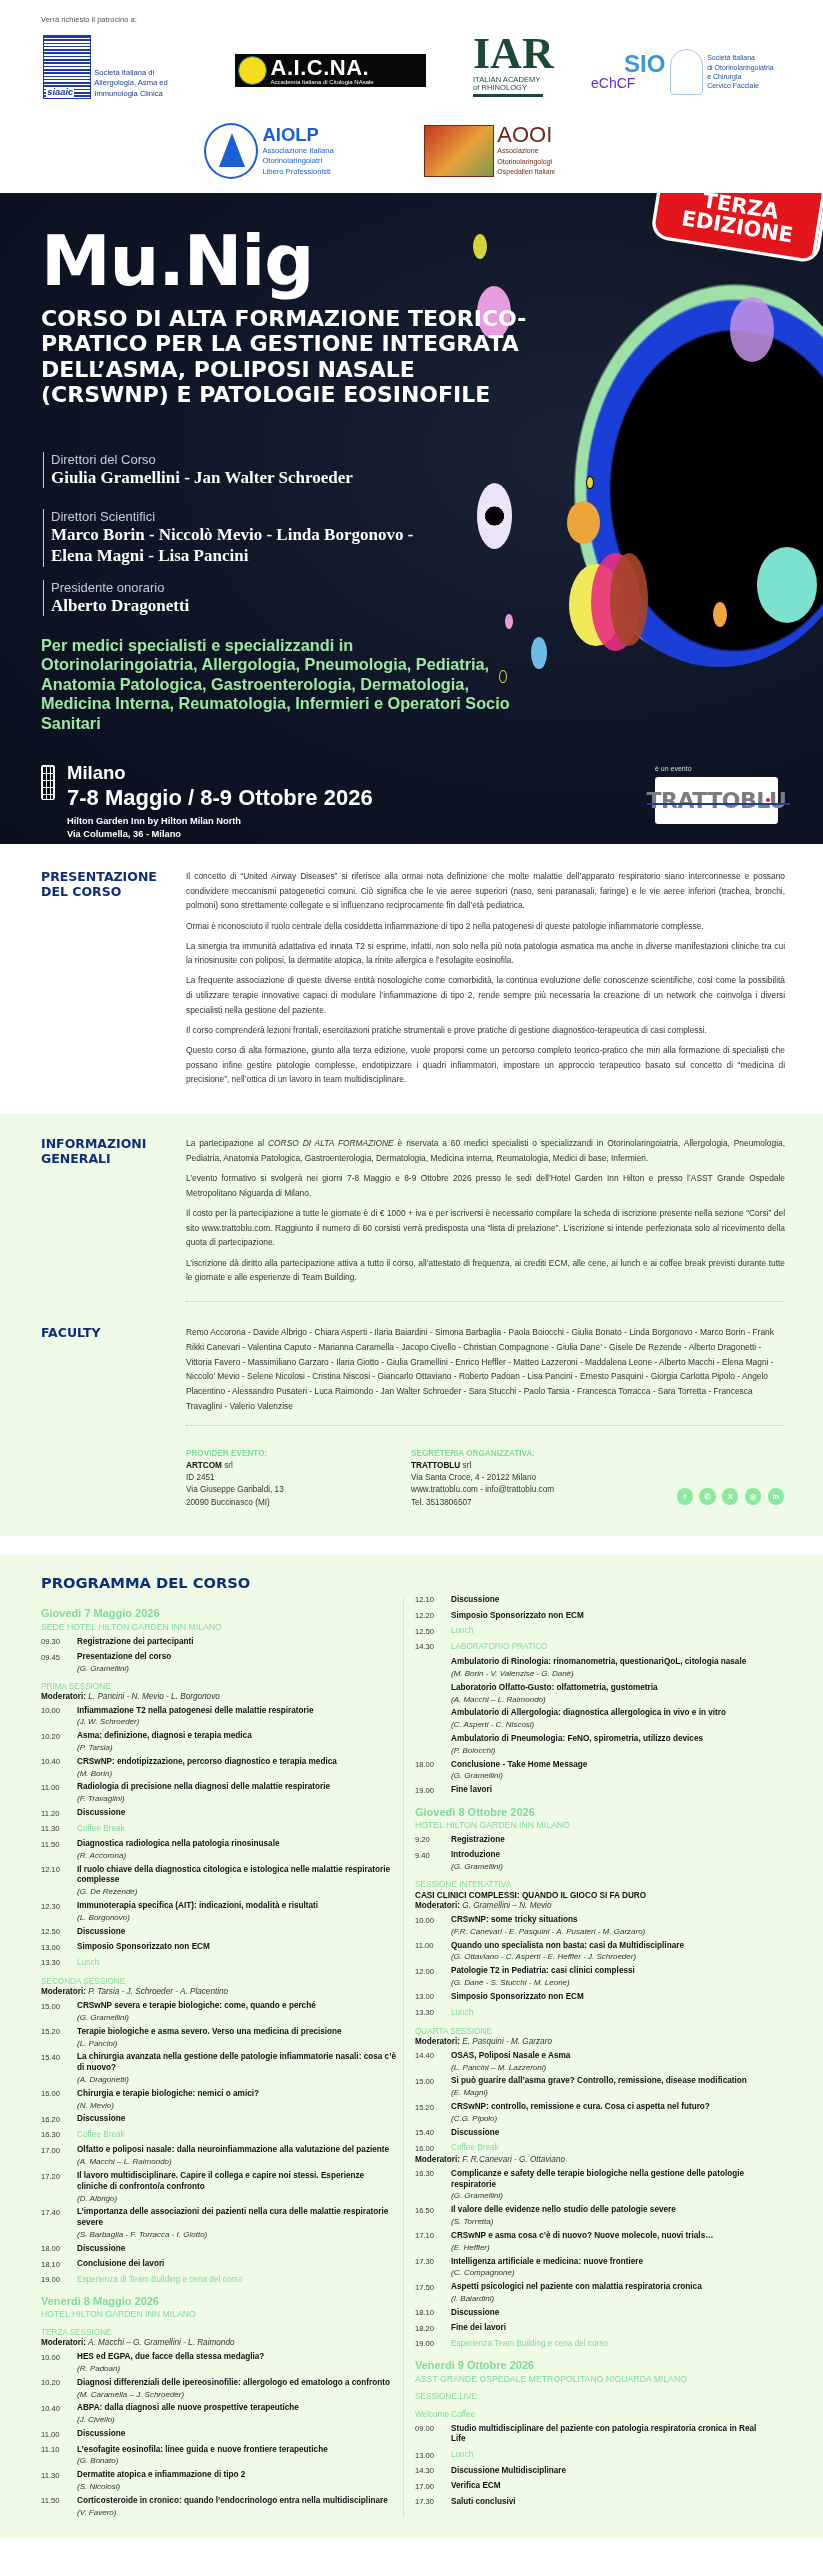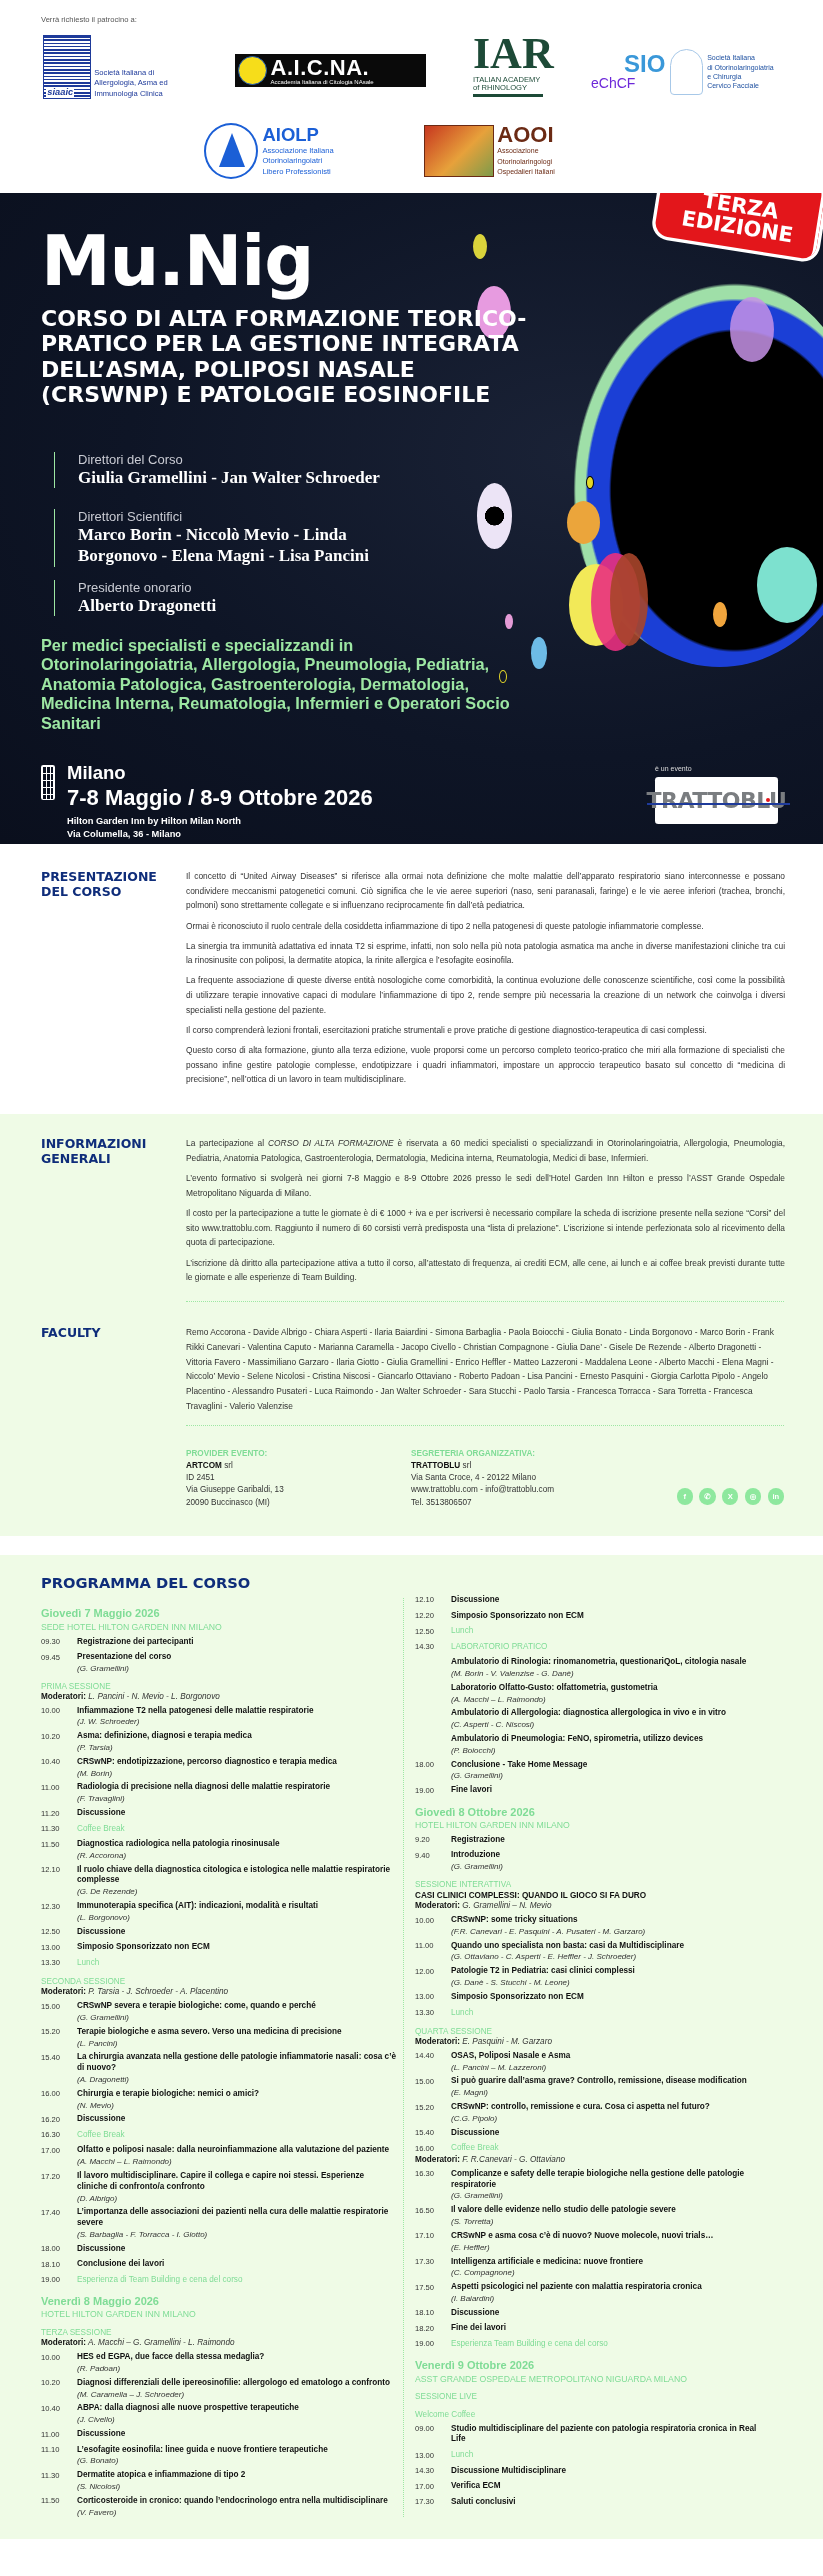--- a/index.html
+++ b/index.html
@@ -28,31 +28,31 @@
   .sio-text { color: #1e50a0; font-size: 7px; line-height: 1.35; }
   .logo-aiolp { left: 204px; top: 121px; width: 142px; height: 59px; }
   .aiolp-circle { width: 54px; height: 56px; border-radius: 50%; border: 2.7px solid #1b5fd6; position: relative; }
   .aiolp-circle::after { content: ""; position: absolute; left: 13px; top: 8.7px; border-left: 13px solid transparent; border-right: 13px solid transparent; border-bottom: 34px solid #1b5fd6; }
   .aiolp-txt { margin-left: 4.4px; color: #1b5fd6; }
   .aiolp-big { font-size: 18.5px; font-weight: bold; }
   .aiolp-small { font-size: 7.6px; line-height: 1.4; }
   .logo-aooi { left: 424px; top: 124px; width: 147px; height: 54px; }
   .aooi-pic { width: 70px; height: 52px; background: linear-gradient(135deg,#c7371f,#e7a13b 55%,#7d9b4a); border: 1.1px solid #6b2a14; }
   .aooi-txt { margin-left: 3.3px; color: #6b2a14; }
-  .aooi-big { font-size: 22px; line-height: 1; font-weight: bold; }
+  .aooi-big { font-size: 22px; line-height: 1; font-weight: normal; }
   .aooi-small { font-size: 7px; line-height: 1.5; }
 
   
   .hero { position: relative; height: 651px; background: radial-gradient(ellipse at 70% 40%, #1a2236 0%, #0e1526 55%, #0a0f1d 100%); overflow: hidden; color: #fff; }
   .badge { position: absolute; right: 2.2px; top: -27px; width: 163px; height: 82px; background: #e3161b; border-radius: 14px; transform: rotate(9deg); box-shadow: -3.3px 4.4px 0 #fff inset, 0 0 0 3.3px #fff; display:flex; flex-direction:column; align-items:center; justify-content:flex-end; padding-bottom: 9.8px; z-index: 3; }
   .badge span { color: #fff; font-weight: bold; font-size: 21px; line-height: 1.0; font-family: "DejaVu Sans", sans-serif; }
   .art { position: absolute; border-radius: 50%; }
   .hero-title { position: absolute; left: 41px; top: 33px; font-size: 70px; font-weight: bold; letter-spacing: -1.1px; line-height: 1; font-family: "DejaVu Sans", sans-serif; z-index: 2; }
   .hero-sub { position: absolute; left: 41px; top: 113px; width: 490px; font-size: 22px; font-weight: bold; line-height: 1.15; font-family: "DejaVu Sans", sans-serif; z-index: 2; text-transform: uppercase; }
-  .people { position: absolute; left: 54px; z-index: 2; border-left: 1.6px solid #9de7a3; padding-left: 23px; }
+  .people { position: absolute; left: 43px; z-index: 2; border-left: 1.6px solid #9de7a3; padding-left: 7px; }
   .people .role { font-size: 13px; color: #c9cbd3; font-weight: 300; }
   .people .names { font-size: 17px; font-weight: bold; line-height: 1.25; font-family: Liberation Serif, serif; }
   .audience { position: absolute; left: 41px; top: 362px; width: 469px; font-size: 16.3px; font-weight: bold; color: #9de7a3; line-height: 1.19; z-index: 2; }
   .where { position: absolute; left: 41px; top: 489px; display: flex; z-index: 2; }
   .cal-icon { width: 13px; height: 38px; }
   .cal { width: 14px; height: 35px; border: 1.6px solid #fff; border-radius: 1.6px; background: repeating-linear-gradient(90deg, #fff 0 1.1px, transparent 1.1px 3.8px), repeating-linear-gradient(#fff 0 1.1px, transparent 1.1px 7px); margin-top: 3.3px;}
   .where-body { margin-left: 13px; }
   .where-city { font-size: 18.5px; font-weight: bold; }
   .where-date { font-size: 22px; font-weight: bold; margin-top: 1.1px; }
   .where-venue { font-size: 9.3px; font-weight: bold; line-height: 1.3; margin-top: 4.4px; }

